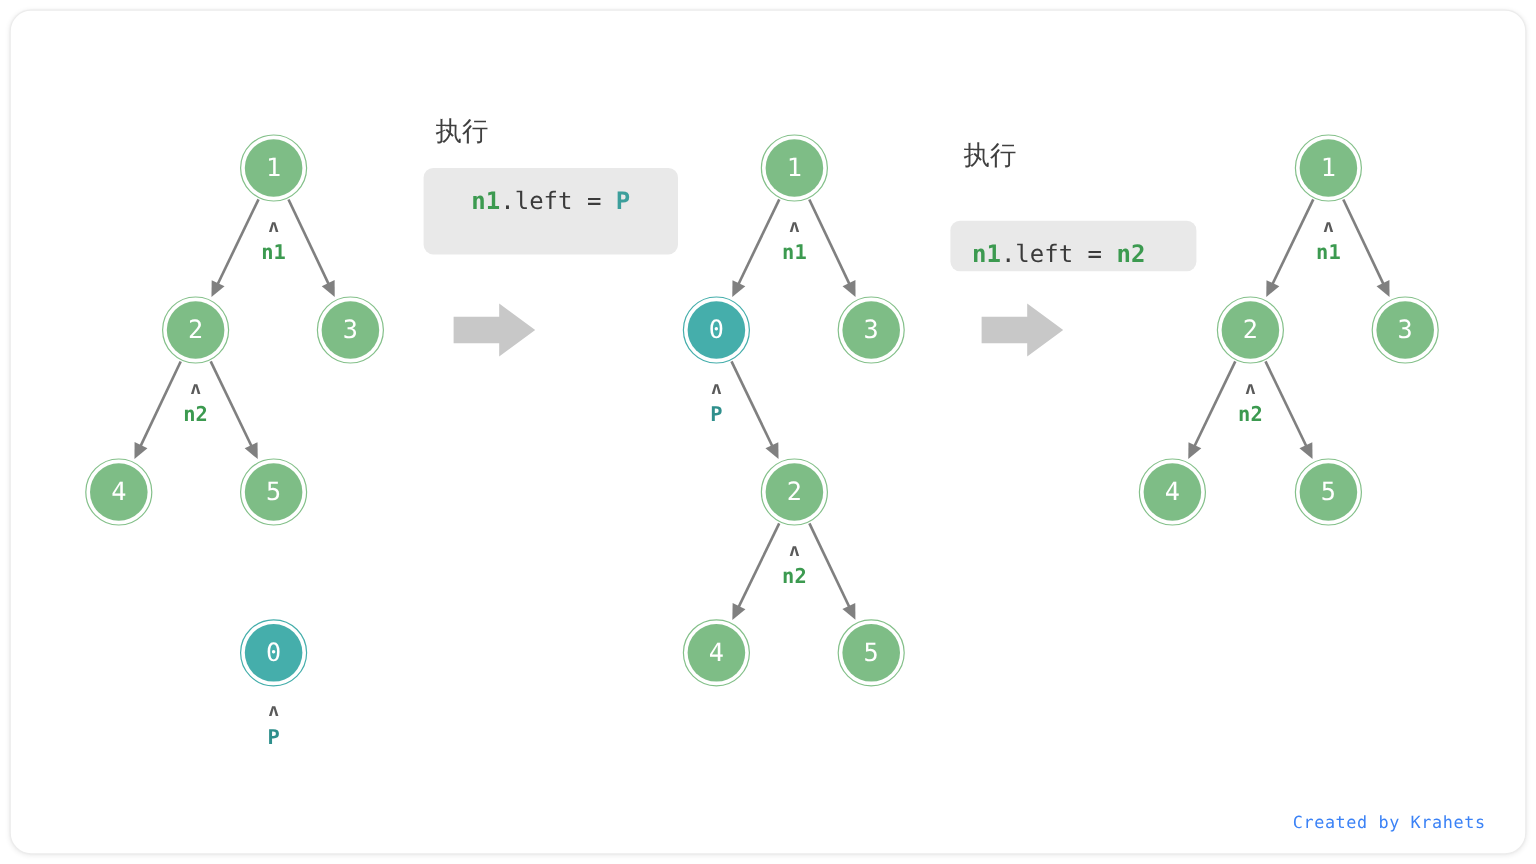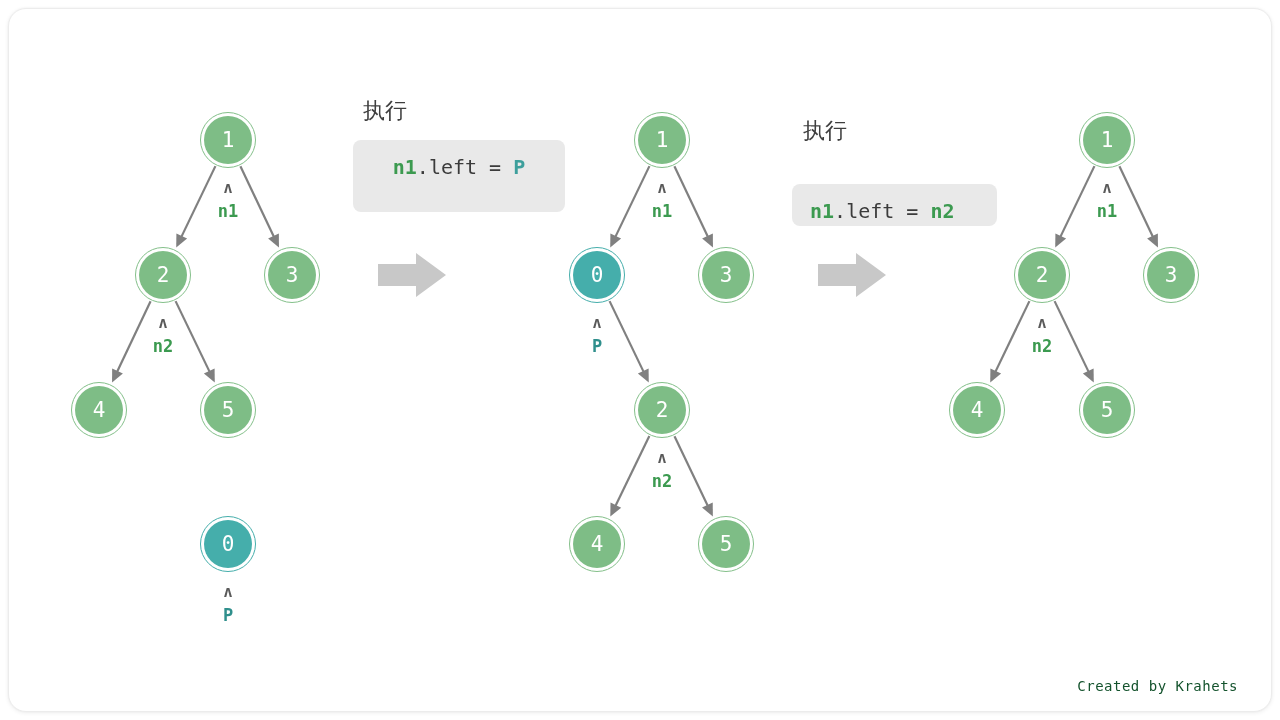--- a/index.html
+++ b/index.html
@@ -125,21 +125,21 @@
   .code-box .ln { display: block; }
   .tok-var  { color: #3c9a50; font-weight: bold; }
   .tok-ptr  { color: #3d9f9c; font-weight: bold; }
   .tok-plain{ color: #3b3b3b; }
 
   
   #credit {
     position: absolute;
     right: 42px;
     bottom: 26px;
-    color: #14532d;
+    color: #3b82f6;
     font-family: "DejaVu Sans Mono", "Liberation Mono", monospace;
     font-size: 14px;
     letter-spacing: 0.5px;
     white-space: nowrap;
   }
 </style>
 </head>
 <body>
 
 <div id="stage">

